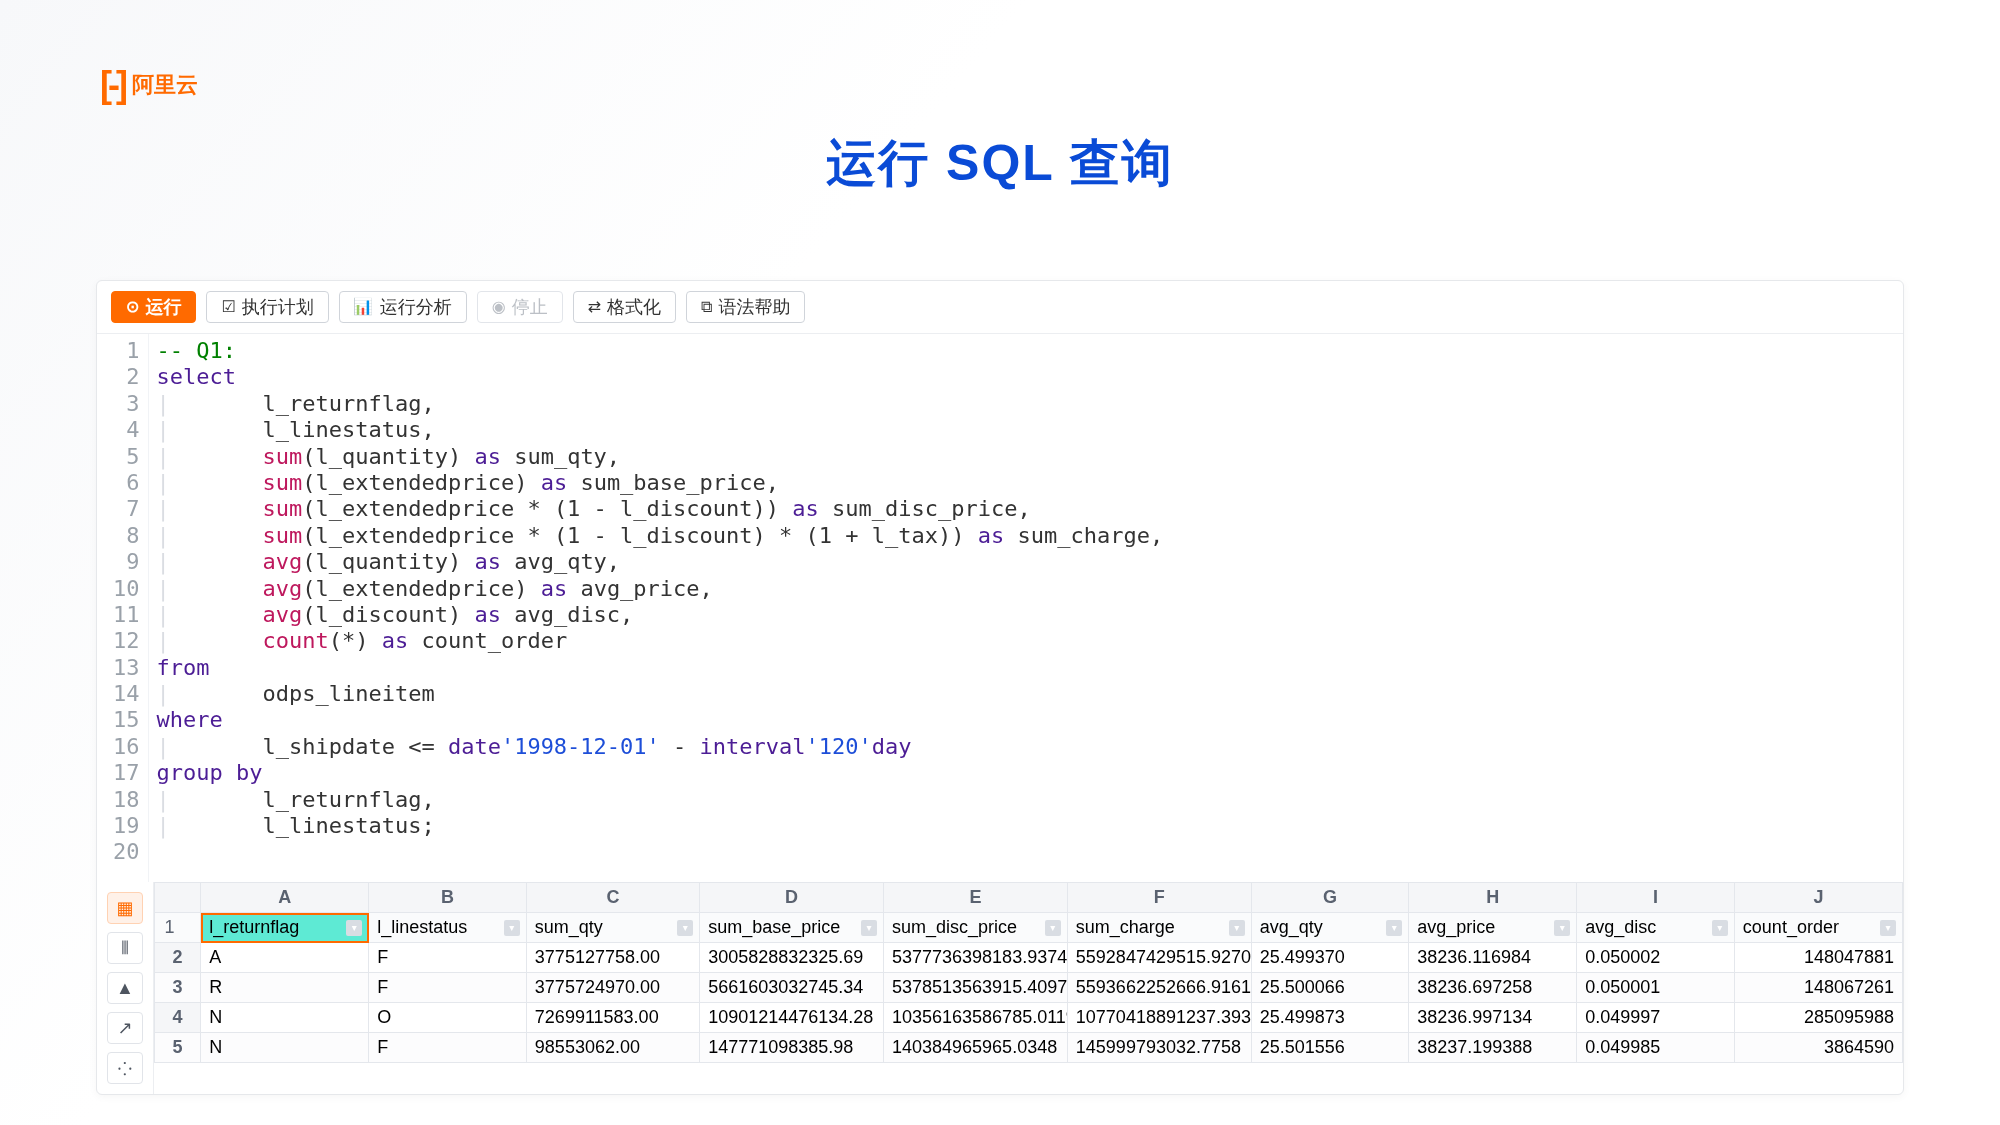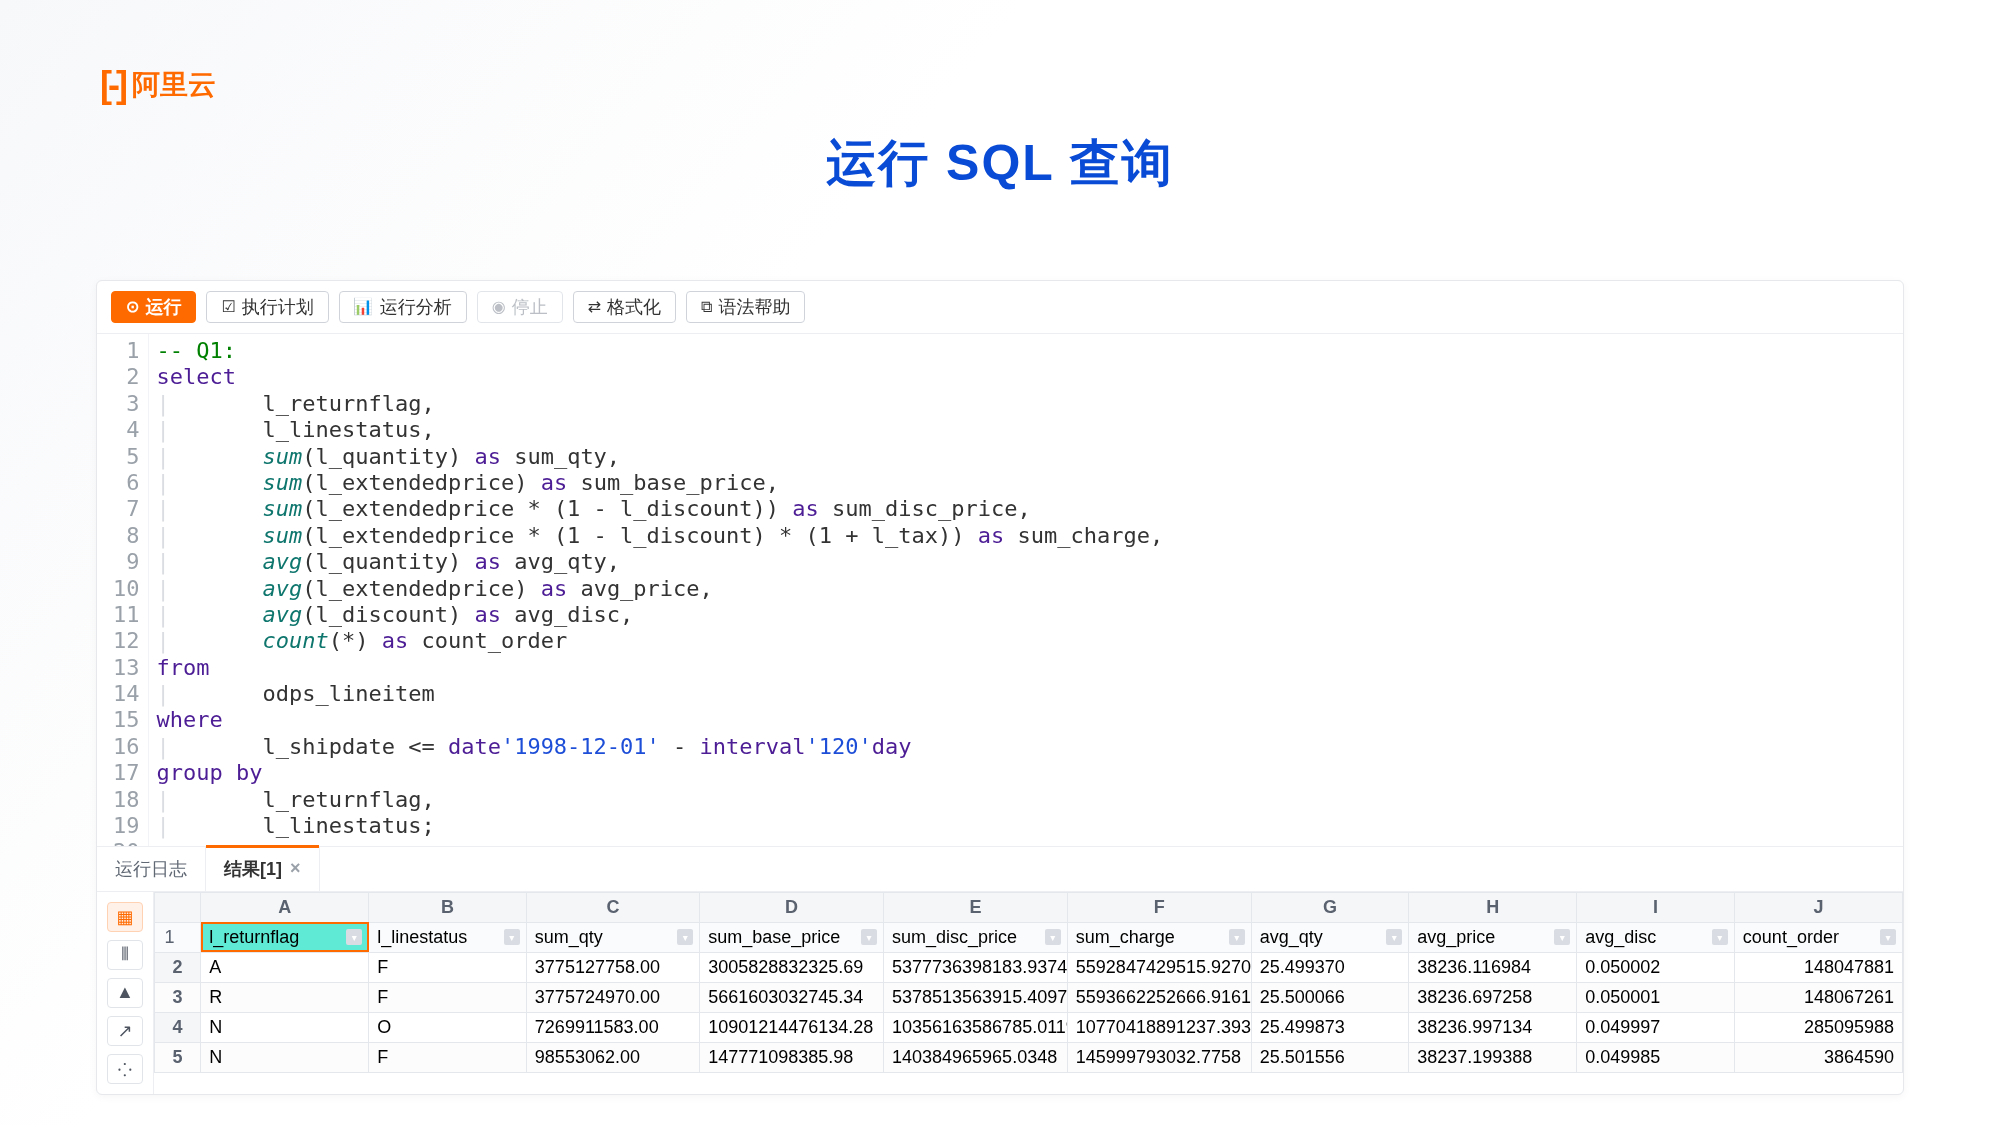--- a/index.html
+++ b/index.html
@@ -20,21 +20,21 @@
     gap: 8px;
   }
   .logo-mark {
     color: #ff6a00;
     font-size: 36px;
     font-weight: 900;
     letter-spacing: -4px;
   }
   .logo-text {
     color: #ff6a00;
-    font-size: 28px;
+    font-size: 22px;
     font-weight: 700;
   }
   .page-title {
     position: absolute;
     top: 130px;
     left: 0; right: 0;
     text-align: center;
     color: #0a4bd6;
     font-size: 50px;
     font-weight: 800;
@@ -107,21 +107,21 @@
     border-right: 1px solid #f1f3f6;
   }
   .gutter div { height: 26.4px; }
   .code {
     padding: 4px 8px;
     white-space: pre;
     color: #333;
   }
   .code .line { height: 26.4px; display: flex; align-items: flex-end; }
   .kw { color: #4c1d95; }
-  .func { color: #0f766e; font-style: italic; }
+  .func { color: #be185d; }
   .comment { color: #008000; }
   .str { color: #1d4ed8; }
   .guide { color: #dadde2; }
 
   .tabs {
     display: flex;
     border-top: 1px solid #eceef1;
     border-bottom: 1px solid #eceef1;
     background: #fff;
     font-size: 18px;
@@ -284,29 +284,20 @@
         <div>15</div>
         <div>16</div>
         <div>17</div>
         <div>18</div>
         <div>19</div>
         <div>20</div>
       </div>
     <div class="code" id="code"><div class="line"><span class="comment">-- Q1:</span></div><div class="line"><span class="kw">select</span></div><div class="line"><span class="guide">|       </span>l_returnflag,</div><div class="line"><span class="guide">|       </span>l_linestatus,</div><div class="line"><span class="guide">|       </span><span class="func">sum</span>(l_quantity) <span class="kw">as</span> sum_qty,</div><div class="line"><span class="guide">|       </span><span class="func">sum</span>(l_extendedprice) <span class="kw">as</span> sum_base_price,</div><div class="line"><span class="guide">|       </span><span class="func">sum</span>(l_extendedprice * (1 - l_discount)) <span class="kw">as</span> sum_disc_price,</div><div class="line"><span class="guide">|       </span><span class="func">sum</span>(l_extendedprice * (1 - l_discount) * (1 + l_tax)) <span class="kw">as</span> sum_charge,</div><div class="line"><span class="guide">|       </span><span class="func">avg</span>(l_quantity) <span class="kw">as</span> avg_qty,</div><div class="line"><span class="guide">|       </span><span class="func">avg</span>(l_extendedprice) <span class="kw">as</span> avg_price,</div><div class="line"><span class="guide">|       </span><span class="func">avg</span>(l_discount) <span class="kw">as</span> avg_disc,</div><div class="line"><span class="guide">|       </span><span class="func">count</span>(*) <span class="kw">as</span> count_order</div><div class="line"><span class="kw">from</span></div><div class="line"><span class="guide">|       </span>odps_lineitem</div><div class="line"><span class="kw">where</span></div><div class="line"><span class="guide">|       </span>l_shipdate &lt;= <span class="kw">date</span> <span class="str">'1998-12-01'</span> - <span class="kw">interval</span> <span class="str">'120'</span> <span class="kw">day</span></div><div class="line"><span class="kw">group by</span></div><div class="line"><span class="guide">|       </span>l_returnflag,</div><div class="line"><span class="guide">|       </span>l_linestatus;</div><div class="line"><span></span></div></div>
   </div>
 
-  <div class="tabs">
-    <div class="tab">
-      <span>运行日志</span>
-    </div>
-    <div class="tab active">
-      <span>结果[1]</span>
-      <span class="close">×</span>
-    </div>
-  </div>
 
   <div class="result-area">
     <div class="side-icons">
       <div class="sbtn active">▦</div>
       <div class="sbtn">⫴</div>
       <div class="sbtn">▲</div>
       <div class="sbtn">↗</div>
       <div class="sbtn">⁘</div>
     </div>
     <div class="grid-wrap">

